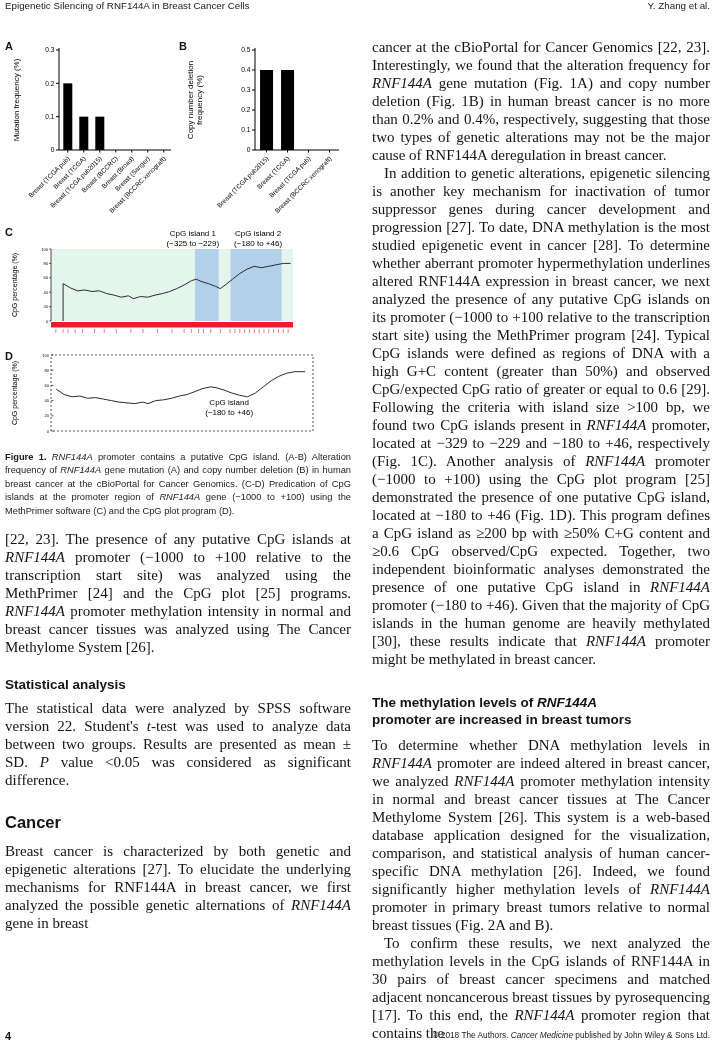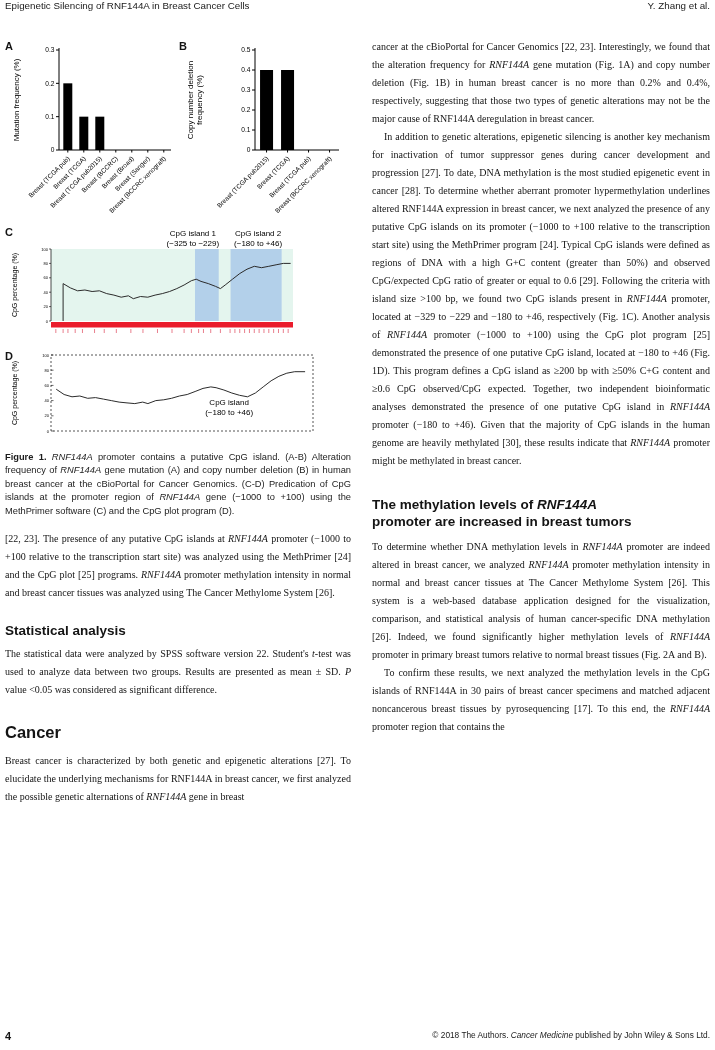--- a/index.html
+++ b/index.html
@@ -7,21 +7,21 @@
   .running-head{position:absolute;top:0;left:5px;right:5px;display:flex;justify-content:space-between;
     font-family:"Liberation Sans","DejaVu Sans",sans-serif;font-size:9.8px;color:#1a1a1a;}
   .columns{position:absolute;top:38px;left:5px;right:5px;display:flex;gap:21px;}
   .col{width:346px;}
   .fig{margin:0;position:relative;}
   .plabel{position:absolute;font-family:"Liberation Sans",sans-serif;font-weight:bold;font-size:11px;}
   .panel-row{display:flex;}
   svg text{font-family:"Liberation Sans","DejaVu Sans",sans-serif;fill:#000;}
   figcaption{font-family:"Liberation Sans","DejaVu Sans",sans-serif;font-size:9.3px;line-height:13.4px;
     text-align:justify;color:#1c1c1c;margin-top:4px;}
-  p.body{font-size:10px;line-height:18px;text-align:justify;margin:0;}
+  p.body{font-size:15px;line-height:18px;text-align:justify;margin:0;}
   p.body.indent{text-indent:12px;}
   p.body.cont{margin-top:12px;}
   .h-small{font-family:"Liberation Sans",sans-serif;font-weight:bold;font-size:13.5px;margin:21px 0 7px 0;}
   .h-results{font-family:"Liberation Sans",sans-serif;font-weight:bold;font-size:16.5px;margin:24px 0 10px 0;}
   .h-sub{font-family:"Liberation Sans",sans-serif;font-weight:bold;font-size:13.5px;line-height:17px;margin:14px 0 8px 0;}
   .footer-page{position:absolute;left:5px;bottom:8px;font-family:"Liberation Sans",sans-serif;font-weight:bold;font-size:11px;}
   .footer-copy{position:absolute;right:5px;bottom:10px;font-family:Liberation Sans, sans-serif;font-size:8.3px;color:#1a1a1a;}
 </style>
 </head>
 <body>

